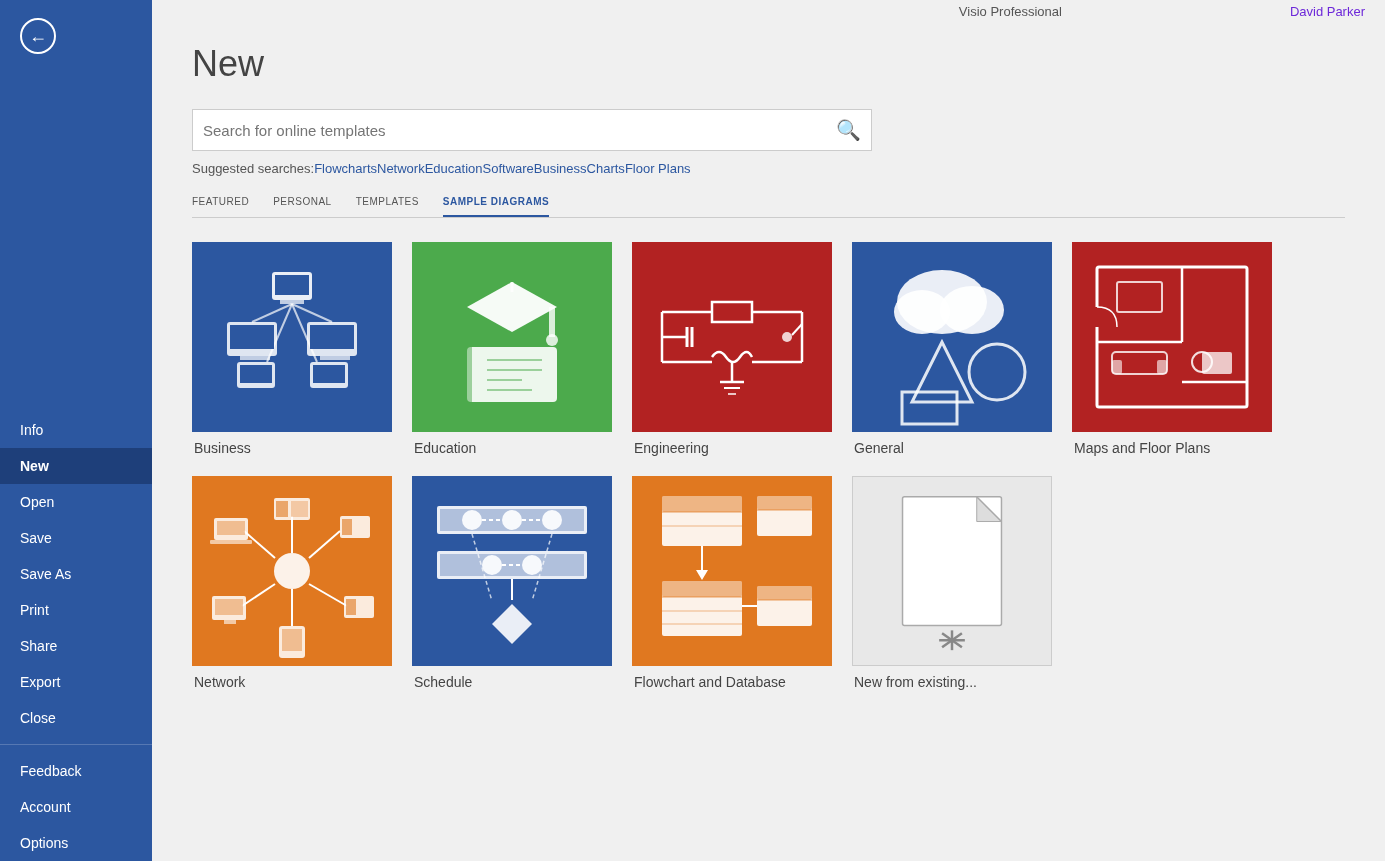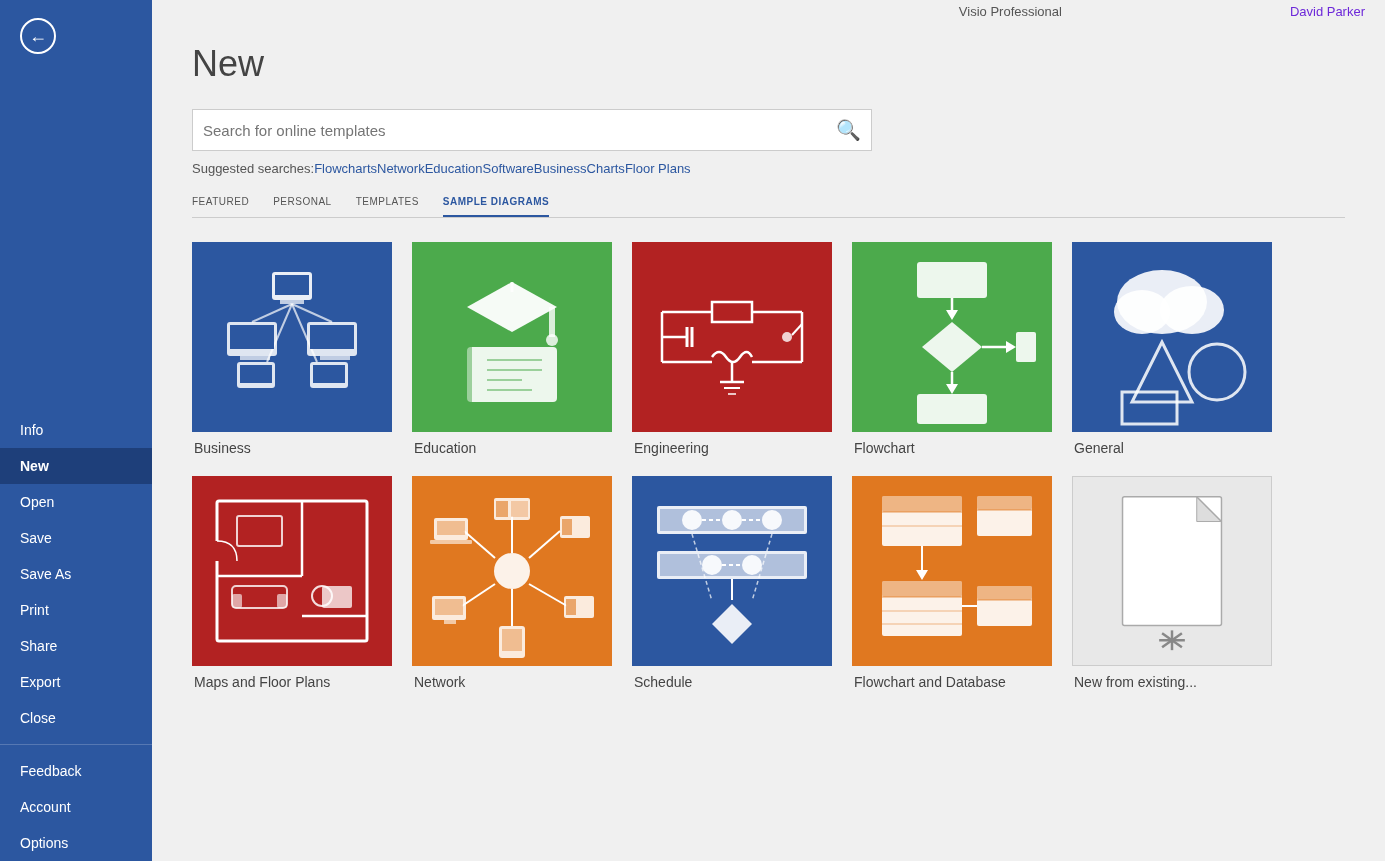--- a/index.html
+++ b/index.html
@@ -326,43 +326,20 @@
             <line x1="92" y1="146" x2="108" y2="146" stroke="white" stroke-width="2"></line>
             <line x1="96" y1="152" x2="104" y2="152" stroke="white" stroke-width="1.5"></line>
 
             <circle cx="155" cy="95" r="5" fill="white" opacity="0.8"></circle>
             <line x1="160" y1="93" x2="170" y2="82" stroke="white" stroke-width="2"></line>
           </svg>
         </div>
         <div class="template-label">Engineering</div>
       </div>
 
-      <div class="template-card">
-        <div class="template-thumb" style="background:#4caa4c;">
-          <svg viewBox="0 0 200 190" class="thumb-svg">
-
-            <rect x="65" y="20" width="70" height="36" rx="3" fill="white" opacity="0.9"></rect>
-
-            <line x1="100" y1="56" x2="100" y2="74" stroke="white" stroke-width="2.5"></line>
-            <polygon points="100,78 94,68 106,68" fill="white"></polygon>
-
-            <polygon points="100,80 130,105 100,130 70,105" fill="white" opacity="0.9"></polygon>
-
-            <line x1="100" y1="130" x2="100" y2="148" stroke="white" stroke-width="2.5"></line>
-            <polygon points="100,152 94,142 106,142" fill="white"></polygon>
-
-            <rect x="65" y="152" width="70" height="30" rx="3" fill="white" opacity="0.9"></rect>
-
-            <line x1="130" y1="105" x2="160" y2="105" stroke="white" stroke-width="2.5"></line>
-            <polygon points="164,105 154,99 154,111" fill="white"></polygon>
-            <rect x="164" y="90" width="20" height="30" rx="2" fill="white" opacity="0.9"></rect>
-          </svg>
-        </div>
-        <div class="template-label">Flowchart</div>
-      </div>
 
       <div class="template-card">
         <div class="template-thumb" style="background:#2c57a0;">
           <svg viewBox="0 0 200 190" class="thumb-svg">
 
             <ellipse cx="90" cy="60" rx="45" ry="32" fill="white" opacity="0.9"></ellipse>
             <ellipse cx="120" cy="68" rx="32" ry="24" fill="white" opacity="0.9"></ellipse>
             <ellipse cx="70" cy="70" rx="28" ry="22" fill="white" opacity="0.9"></ellipse>
 
             <polygon points="90,100 60,160 120,160" fill="none" stroke="white" stroke-width="3" opacity="0.85"></polygon>

